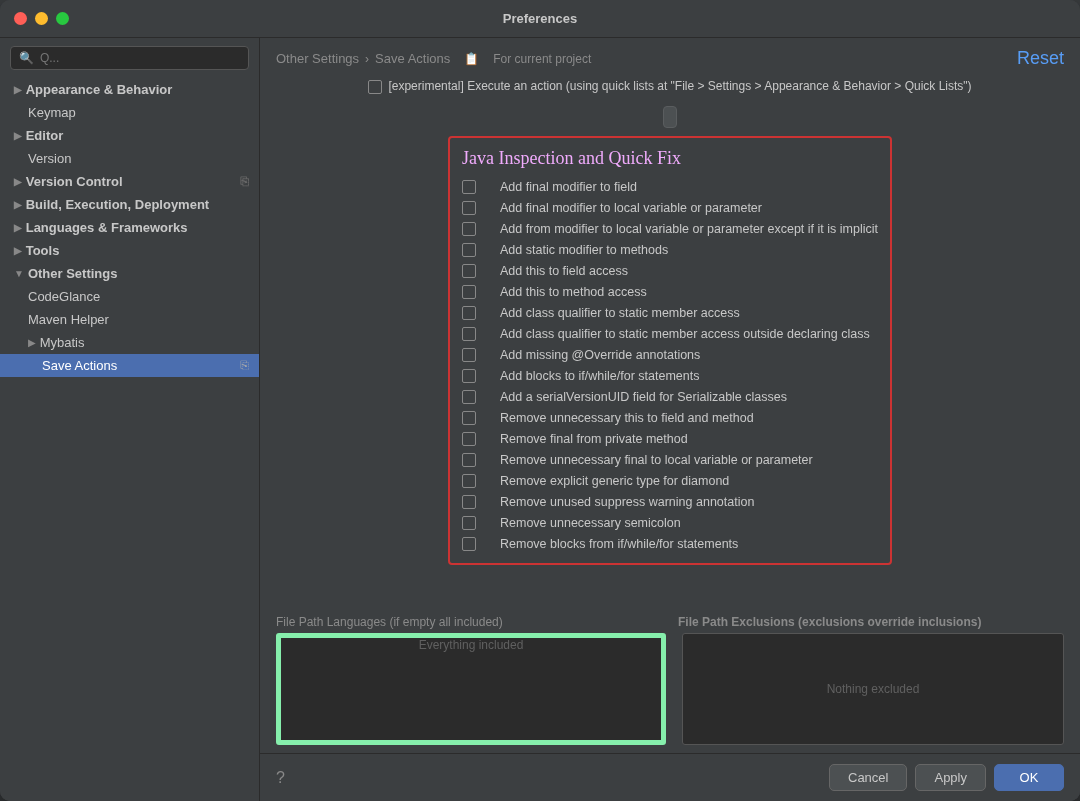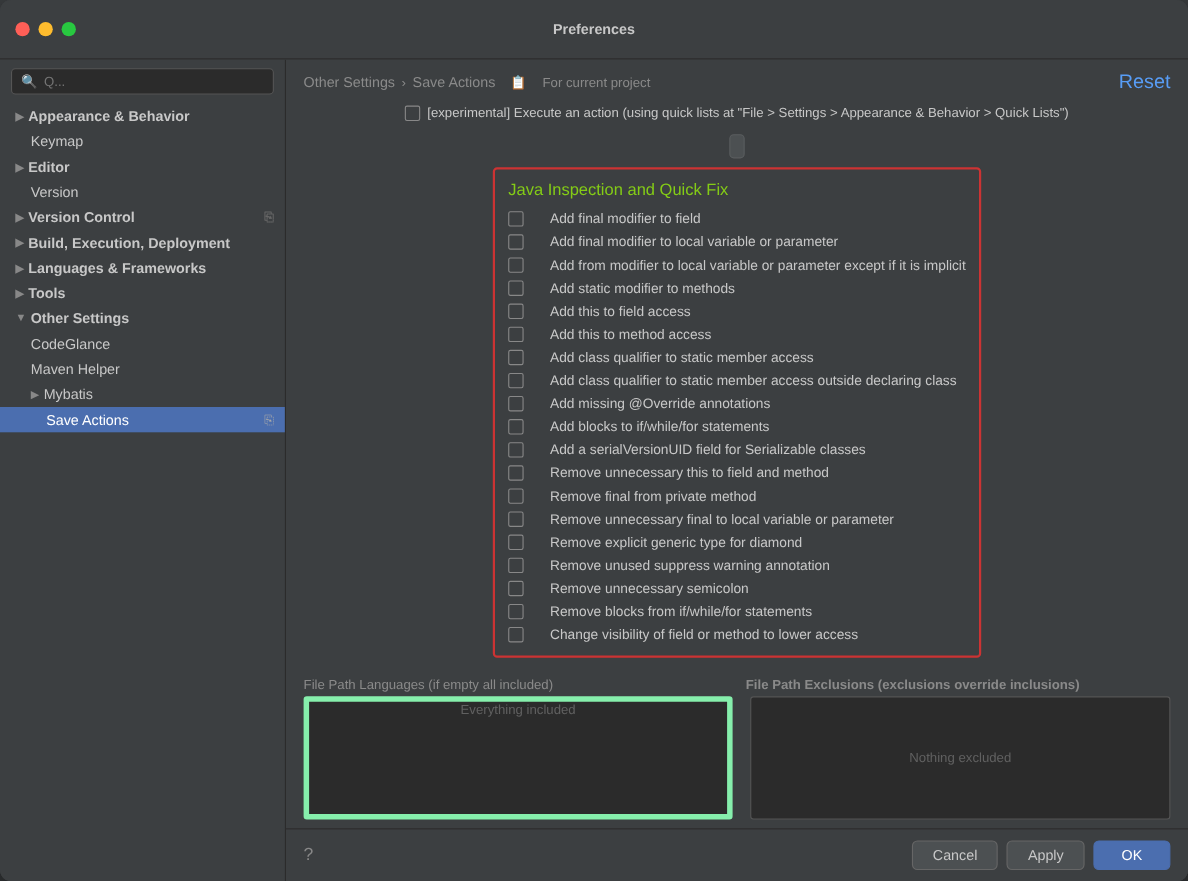--- a/index.html
+++ b/index.html
@@ -18,21 +18,21 @@
       height: 801px;
       background: #3c3f41;
       border-radius: 10px;
       overflow: hidden;
       display: flex;
       flex-direction: column;
       box-shadow: 0 20px 60px rgba(0,0,0,0.8);
     }
     .title-bar {
       background: #3c3f41;
-      height: 54px;
+      height: 38px;
       display: flex;
       align-items: center;
       justify-content: center;
       position: relative;
       flex-shrink: 0;
       border-bottom: 1px solid #2b2b2b;
     }
     .title-bar-buttons {
       position: absolute;
       left: 14px;
@@ -196,23 +196,24 @@
     .inspection-box {
       border: 2px solid #cc3333;
       border-radius: 4px;
       padding: 10px 12px;
       background: #3c3f41;
       display: flex;
       flex-direction: column;
       gap: 2px;
     }
     .inspection-title {
-      color: #84cc16;
-      font-size: 15px;
+      color: #f0abfc;
+      font-size: 18px;
       margin-bottom: 6px;
+      font-family: Liberation Serif, serif;
     }
     .inspection-item {
       display: flex;
       align-items: center;
       gap: 24px;
       padding: 2px 0;
       cursor: pointer;
     }
     .inspection-label {
       color: #c8c8c8;
@@ -434,24 +435,20 @@
             <span class="inspection-label">Remove unused suppress warning annotation</span>
           </div>
           <div class="inspection-item">
             <input type="checkbox" class="checkbox" style="">
             <span class="inspection-label">Remove unnecessary semicolon</span>
           </div>
           <div class="inspection-item">
             <input type="checkbox" class="checkbox" style="">
             <span class="inspection-label">Remove blocks from if/while/for statements</span>
           </div>
-          <div class="inspection-item">
-            <input type="checkbox" class="checkbox" style="">
-            <span class="inspection-label">Change visibility of field or method to lower access</span>
-          </div>
         </div>
       </div>
 
       <div style="display:flex; gap:0; padding: 8px 16px 4px 16px; flex-shrink:0;">
         <div style="flex:1; display:flex; flex-direction:column; gap:4px; padding-right:16px;">
           <span class="filepath-label">File Path Languages (if empty all included)</span>
         </div>
         <div style="flex:1; display:flex; flex-direction:column; gap:4px; padding-left:0;font-weight:bold;">
           <span class="filepath-label">File Path Exclusions (exclusions override inclusions)</span>
         </div>

